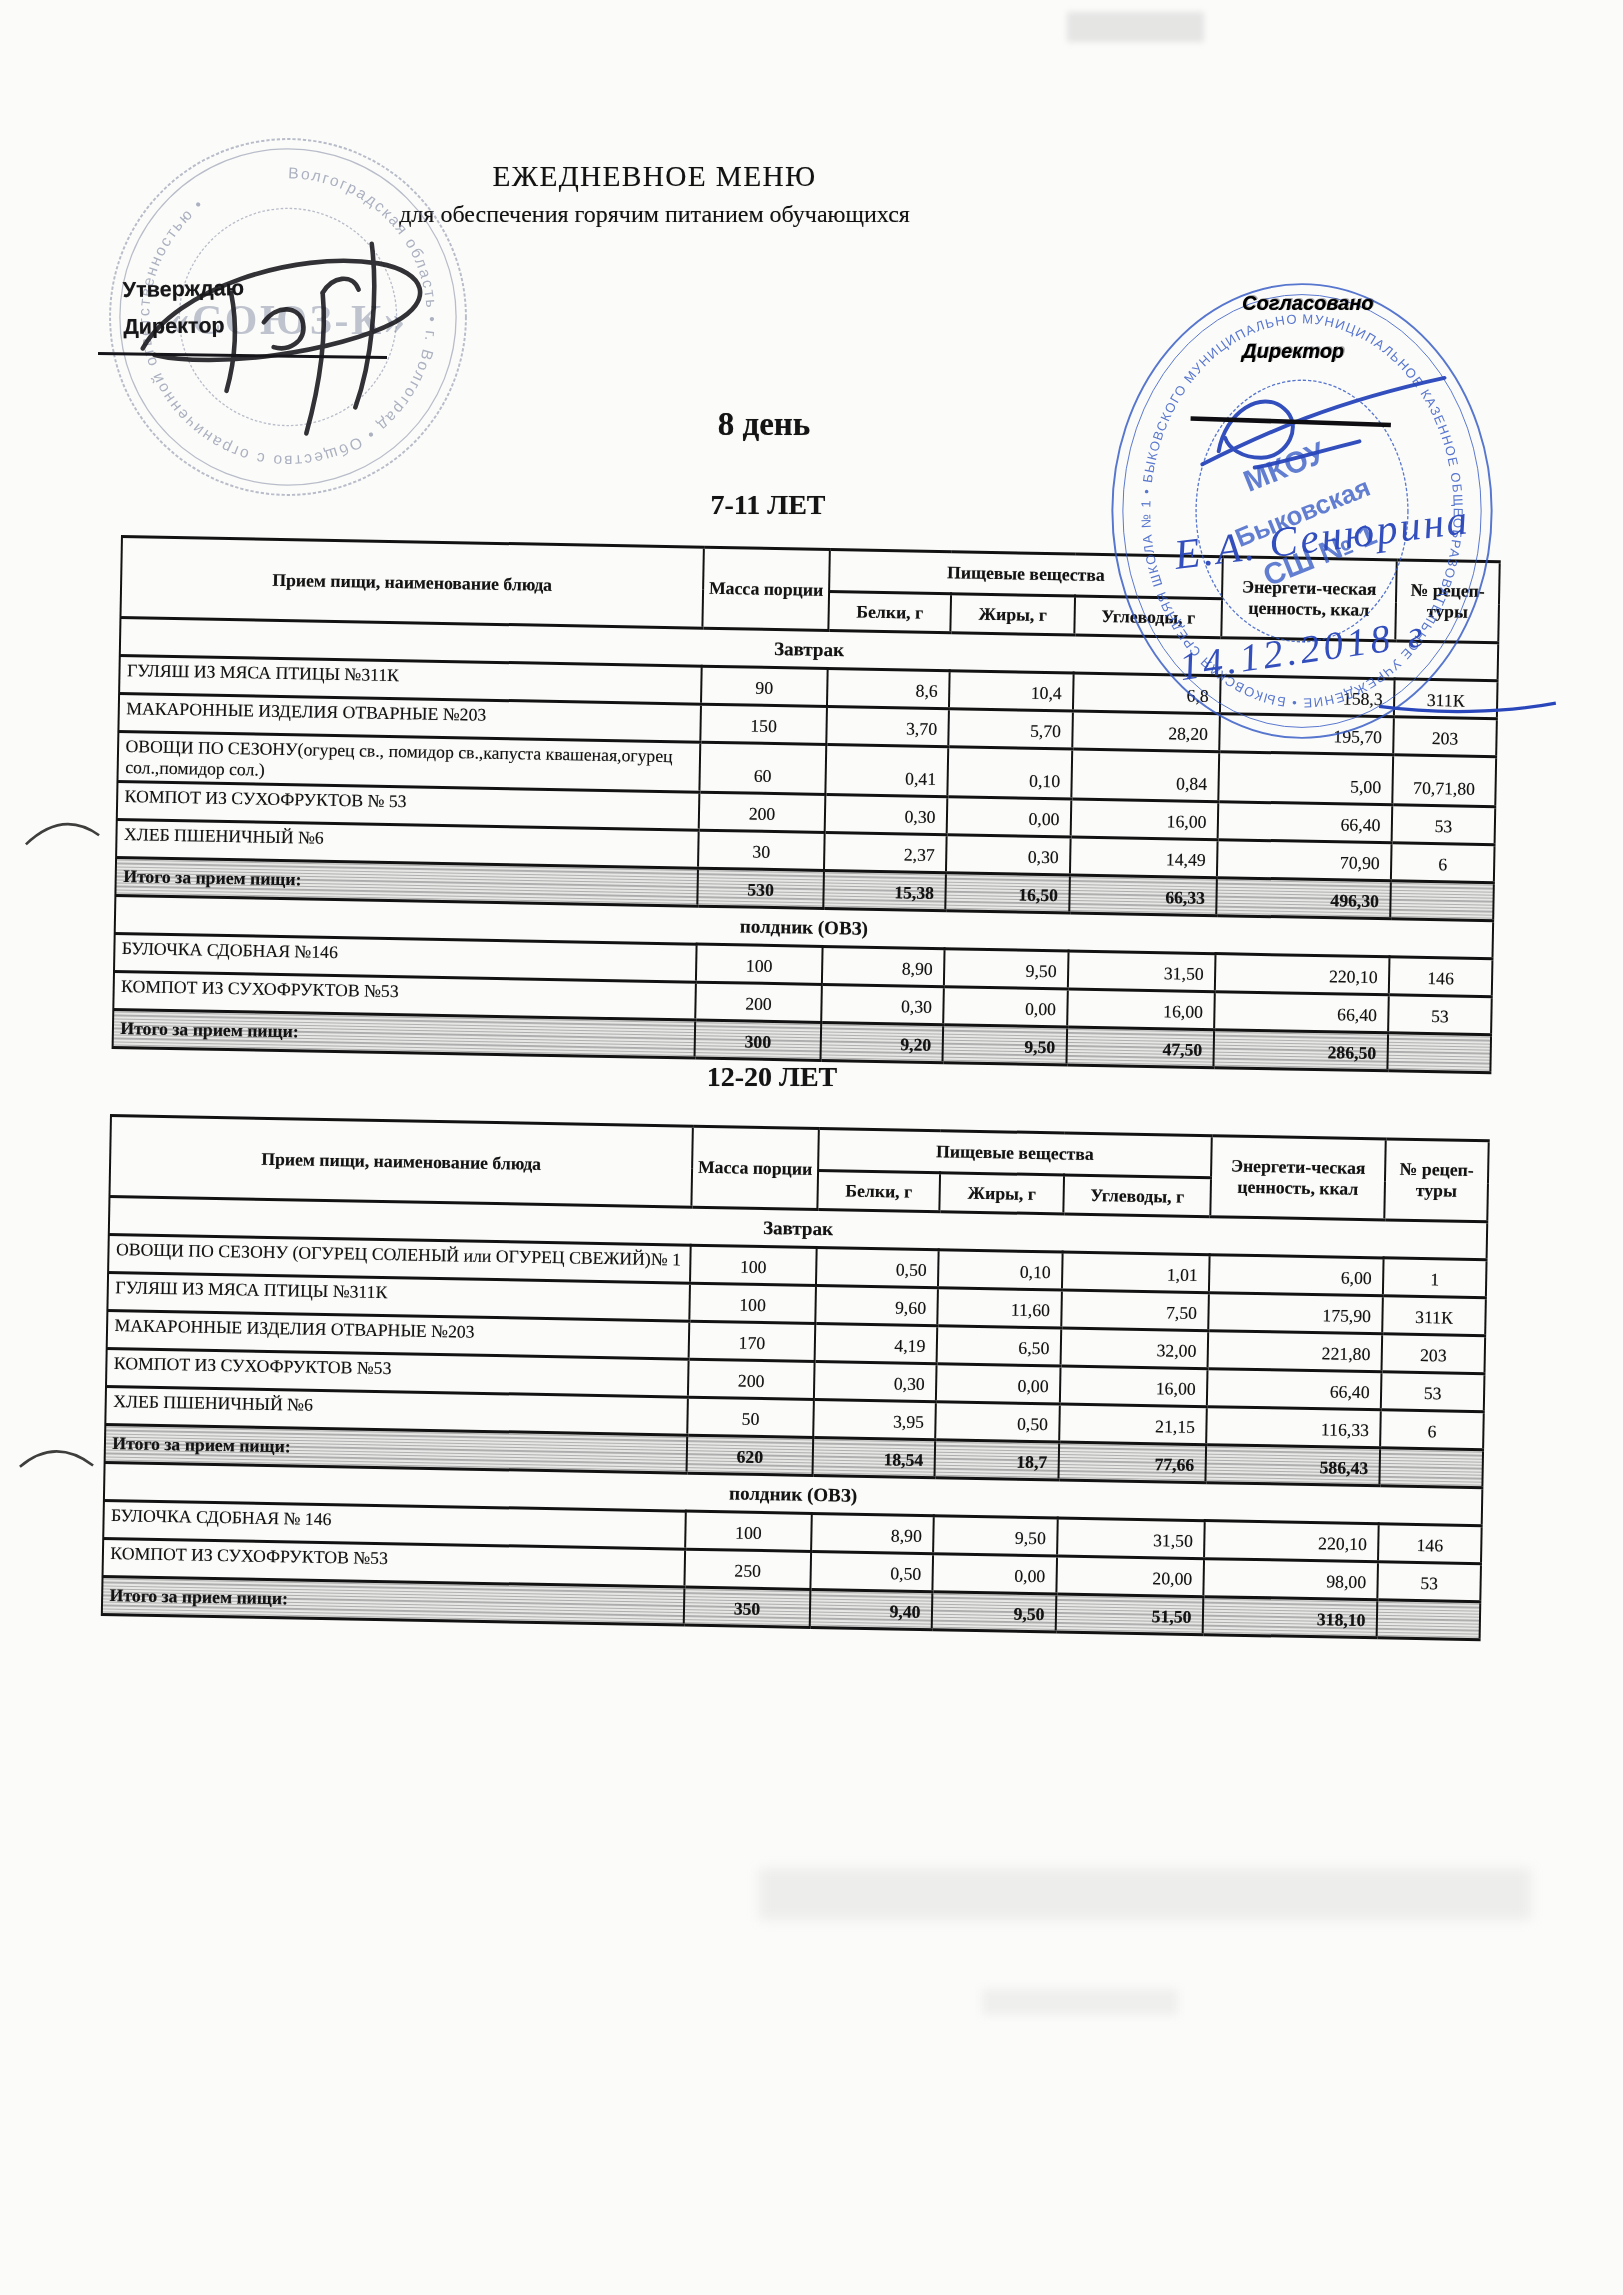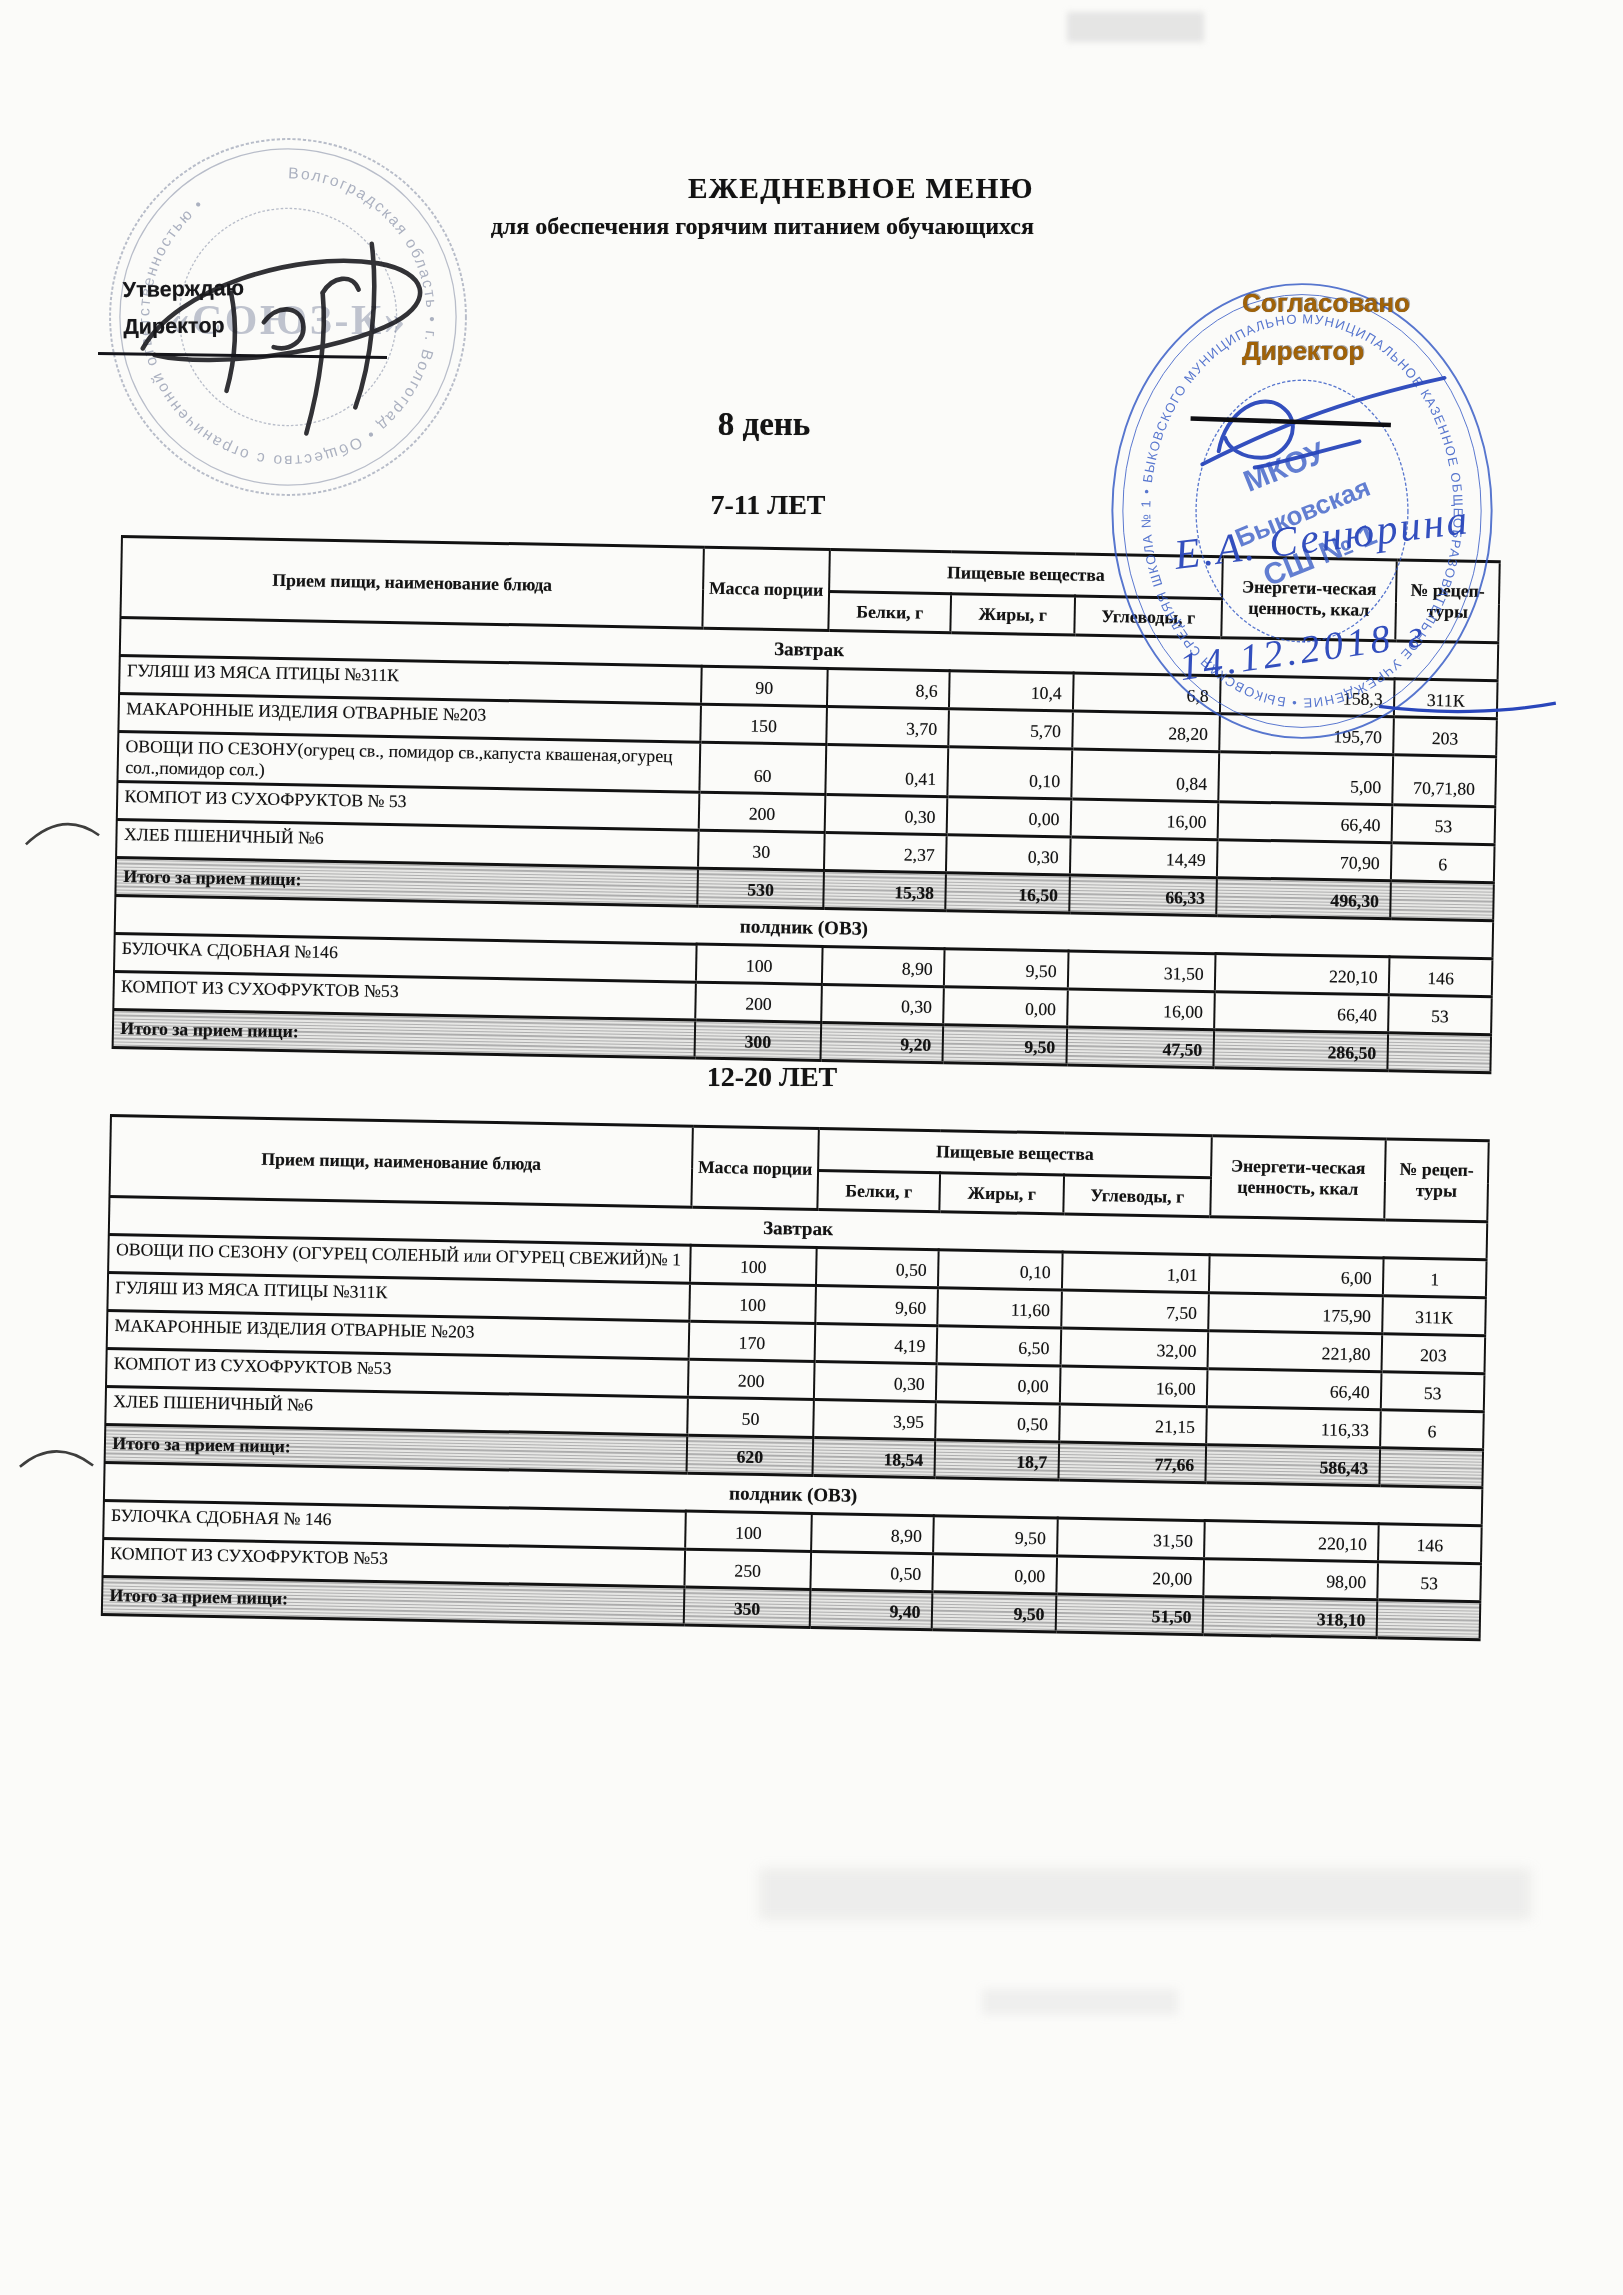--- a/index.html
+++ b/index.html
@@ -1,30 +1,30 @@
 <!DOCTYPE html>
 <html style="font-size:10.5px"><head>
 <meta charset="utf-8">
 <style>
   html,body{margin:0;padding:0;background:#e8e8e6;}
   .page{position:relative;width:1623px;height:2295px;background:#fbfbf9;overflow:hidden;
         font-family:"Liberation Serif","DejaVu Serif",serif;color:#141414;}
   .sans{font-family:"Liberation Sans","DejaVu Sans",sans-serif;}
 
   
-  .title-block{position:absolute;left:275px;top:172px;width:759px;text-align:right;
-               font-weight:bold;color:#121212;text-shadow:0 0 0.7px rgba(30,30,30,.45);}
+  .title-block{position:absolute;left:275px;top:160px;width:759px;text-align:center;
+               font-weight:normal;color:#121212;text-shadow:0 0 0.7px rgba(30,30,30,.45);}
   .t1{font-size:29.4px;letter-spacing:1.3px;}
   .t2{font-size:24px;margin-top:7.9px;}
 
   .approve{position:absolute;left:123px;top:270px;font-weight:bold;font-size:21.6px;
            color:#17171a;line-height:37px;transform:rotate(-1deg);
            text-shadow:0 0 0.7px rgba(30,30,30,.5);}
-  .agree{position:absolute;left:1242px;top:279px;font-weight:bold;font-size:26px;
-         color:#a16207;line-height:48px;text-shadow:1.3px -1.3px 0 rgba(25,25,35,.35),0 0 0.7px rgba(20,20,20,.6);}
+  .agree{position:absolute;left:1242px;top:279px;font-weight:bold;font-size:20px;
+         color:#000000;line-height:48px;text-shadow:1.3px -1.3px 0 rgba(25,25,35,.35),0 0 0.7px rgba(20,20,20,.6);font-style:italic;}
 
   .sig-line-left{position:absolute;left:98px;top:354px;width:289px;height:3.3px;
                  background:#15151a;transform:rotate(0.8deg);}
 
   .h-day{position:absolute;left:633px;top:406px;width:262px;text-align:center;
          font-size:33px;font-weight:bold;text-shadow:0 0 0.7px rgba(20,20,20,.5);}
   .h-age{position:absolute;width:262px;text-align:center;font-size:28px;font-weight:bold;
          text-shadow:0 0 0.7px rgba(20,20,20,.5);}
   .h-age1{left:637px;top:489px;}
   .h-age2{left:641px;top:1061px;}

